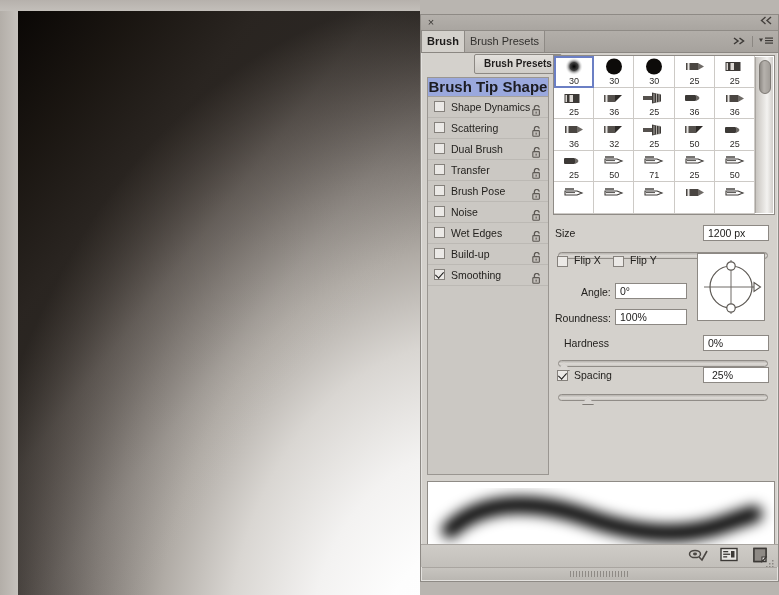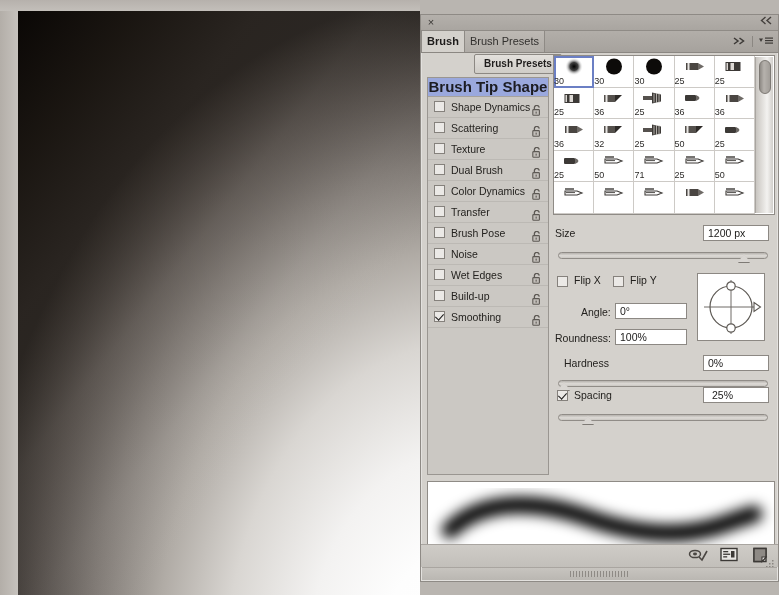--- a/index.html
+++ b/index.html
@@ -115,21 +115,21 @@
   }
   .brushgrid{position:absolute;left:0;top:0;width:201px;height:158px;overflow:hidden;}
   .bg-row{display:flex;height:31.6px;}
   .bg-cell{
     position:relative;width:40.2px;height:31.6px;box-sizing:border-box;
     border-right:1px solid #cdcac6;border-bottom:1px solid #cdcac6;
     cursor:pointer;background:#ffffff;
   }
   .bg-cell.sel{outline:2px solid #6b7fc4;outline-offset:-2px;}
   .bg-thumb{position:absolute;left:0;top:1px;width:40px;height:19px;display:flex;align-items:center;justify-content:center;}
-  .bg-num{position:absolute;left:0;bottom:0px;width:40px;font-size:9px;color:#2d2b29;line-height:11px;}
+  .bg-num{position:absolute;left:0;bottom:0px;width:40px;text-align:center;font-size:9px;color:#2d2b29;line-height:11px;}
   .bg-scroll{
     position:absolute;right:1px;top:1px;width:18px;height:156px;
     background:linear-gradient(90deg,#c9c6c1,#e6e4e1 45%,#f3f2f0 65%,#d2cfcb);
     border-left:1px solid #a9a5a0;box-sizing:border-box;cursor:pointer;
   }
   .bg-thumbbar{
     position:absolute;left:3px;top:3px;width:12px;height:34px;border-radius:6px;
     background:linear-gradient(90deg,#8e8a85,#b6b2ad 40%,#a19d98);
     border:1px solid #7d7974;box-sizing:border-box;
   }
@@ -263,39 +263,21 @@
             <div class="opt-cb"></div>
             <div class="opt-label">Scattering</div>
             <div class="opt-lock"><svg width="10" height="11" viewBox="0 0 10 11">
                 <path d="M2.4 4.6 V3 A2.4 2.4 0 0 1 7.2 2.6" fill="none" stroke="#5d5954" stroke-width="1.3"></path>
                 <rect x="0.8" y="4.6" width="6.6" height="5.6" rx="0.8" fill="#c2beb9" stroke="#5d5954" stroke-width="1.1"></rect>
                 <rect x="3.6" y="6.6" width="1.1" height="2" fill="#5d5954"></rect>
               </svg></div>
           </div>
           <div class="opt-row">
             <div class="opt-cb"></div>
-            <div class="opt-label">Texture</div>
-            <div class="opt-lock"><svg width="10" height="11" viewBox="0 0 10 11">
-                <path d="M2.4 4.6 V3 A2.4 2.4 0 0 1 7.2 2.6" fill="none" stroke="#5d5954" stroke-width="1.3"></path>
-                <rect x="0.8" y="4.6" width="6.6" height="5.6" rx="0.8" fill="#c2beb9" stroke="#5d5954" stroke-width="1.1"></rect>
-                <rect x="3.6" y="6.6" width="1.1" height="2" fill="#5d5954"></rect>
-              </svg></div>
-          </div>
-          <div class="opt-row">
-            <div class="opt-cb"></div>
             <div class="opt-label">Dual Brush</div>
-            <div class="opt-lock"><svg width="10" height="11" viewBox="0 0 10 11">
-                <path d="M2.4 4.6 V3 A2.4 2.4 0 0 1 7.2 2.6" fill="none" stroke="#5d5954" stroke-width="1.3"></path>
-                <rect x="0.8" y="4.6" width="6.6" height="5.6" rx="0.8" fill="#c2beb9" stroke="#5d5954" stroke-width="1.1"></rect>
-                <rect x="3.6" y="6.6" width="1.1" height="2" fill="#5d5954"></rect>
-              </svg></div>
-          </div>
-          <div class="opt-row">
-            <div class="opt-cb"></div>
-            <div class="opt-label">Color Dynamics</div>
             <div class="opt-lock"><svg width="10" height="11" viewBox="0 0 10 11">
                 <path d="M2.4 4.6 V3 A2.4 2.4 0 0 1 7.2 2.6" fill="none" stroke="#5d5954" stroke-width="1.3"></path>
                 <rect x="0.8" y="4.6" width="6.6" height="5.6" rx="0.8" fill="#c2beb9" stroke="#5d5954" stroke-width="1.1"></rect>
                 <rect x="3.6" y="6.6" width="1.1" height="2" fill="#5d5954"></rect>
               </svg></div>
           </div>
           <div class="opt-row">
             <div class="opt-cb"></div>
             <div class="opt-label">Transfer</div>
             <div class="opt-lock"><svg width="10" height="11" viewBox="0 0 10 11">
@@ -622,21 +604,21 @@
 
       <div class="ctl" style="height:22px;margin-top:10px;">
         <div class="ctl-label" style="left:2px;top:2px;">Size</div>
         <div class="ctl-field" style="right:6px;top:0;width:66px;">1200 px</div>
       </div>
       <div class="slider" style="margin-left:5px;margin-top:2px;">
         <div class="slider-track"></div>
         <div class="slider-knob" id="size-knob" style="left: 180.18px;"></div>
       </div>
 
-      <div class="ctl" style="height:76px;margin-top:26px;">
+      <div class="ctl" style="height:76px;margin-top:6px;">
         <div class="cb" id="cb-flipx" style="left:4px;top:3px;"></div>
         <div class="ctl-label" style="left:21px;top:1px;">Flip X</div>
         <div class="cb" id="cb-flipy" style="left:60px;top:3px;"></div>
         <div class="ctl-label" style="left:77px;top:1px;">Flip Y</div>
 
         <div class="ctl-label" style="left:28px;top:33px;">Angle:</div>
         <div class="ctl-field" style="left:62px;top:30px;width:72px;">0°</div>
 
         <div class="ctl-label" style="left:2px;top:59px;">Roundness:</div>
         <div class="ctl-field" style="left:62px;top:56px;width:72px;">100%</div>

